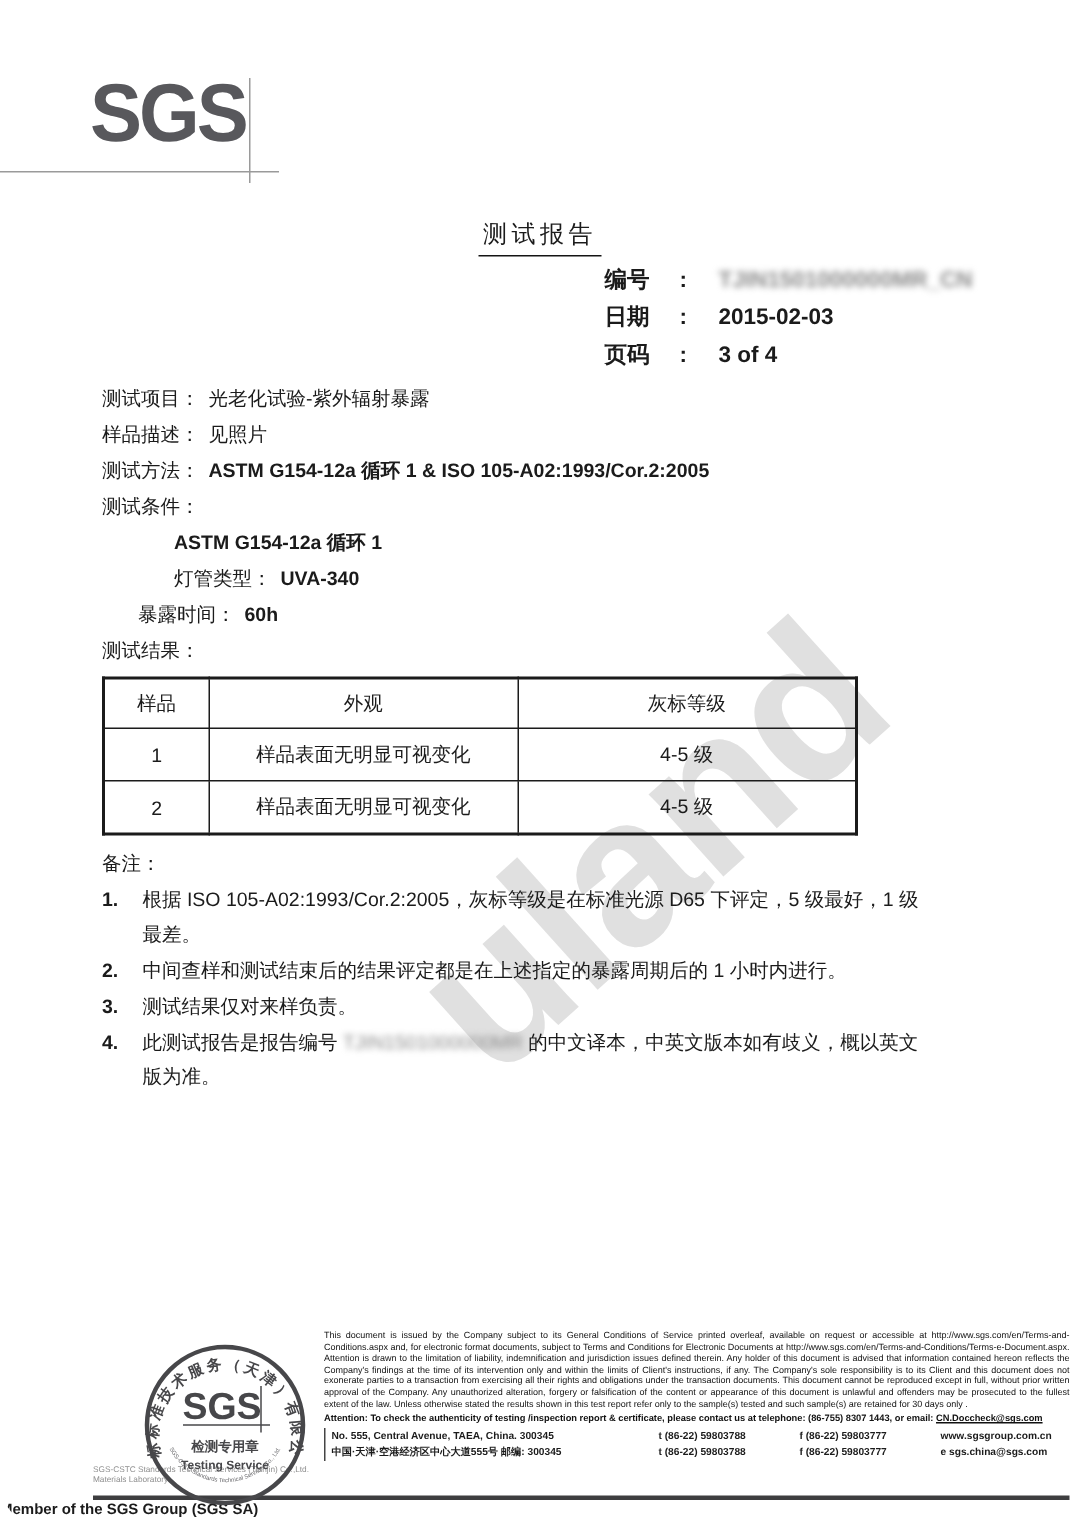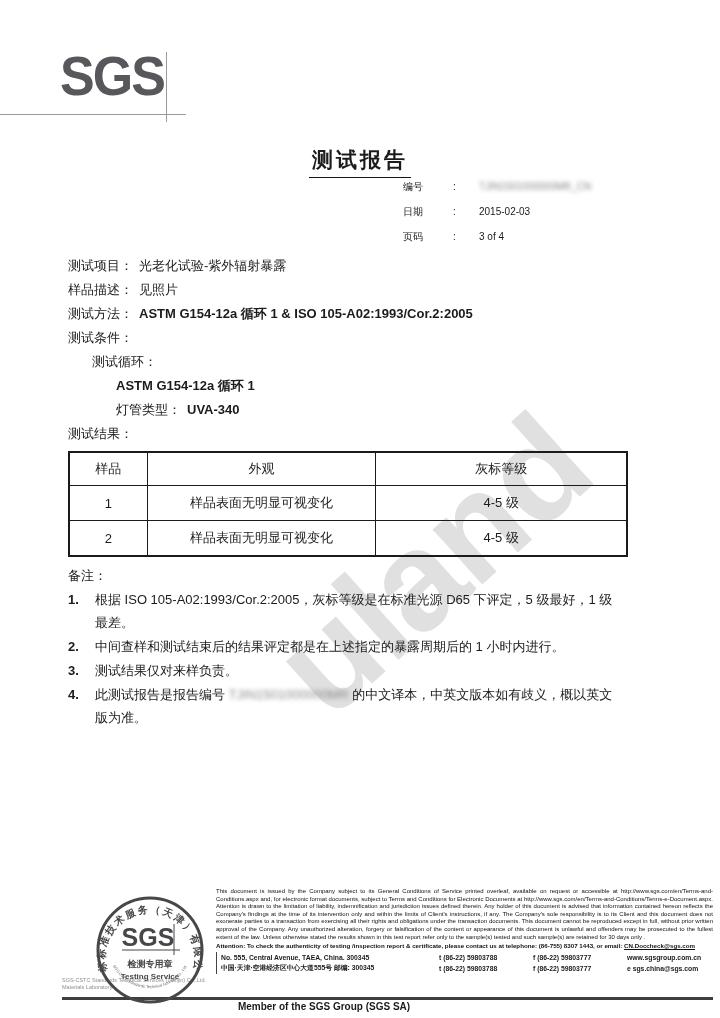--- a/index.html
+++ b/index.html
@@ -10,37 +10,37 @@
   .logo-text{position:absolute;left:60px;top:6px;font-size:52px;font-weight:bold;
              color:#58585c;letter-spacing:-2px;transform:scaleY(1.05);}
   .logo-hline{position:absolute;left:0;top:74px;width:186px;height:1px;background:#9a9a9a;}
   .logo-vline{position:absolute;left:166px;top:12px;width:1px;height:70px;background:#9a9a9a;}
   
   .watermark{position:absolute;left:432px;top:565px;transform:translate(-50%,-50%) rotate(-42deg);
              font-size:140px;font-weight:bold;color:#c7c7c7;opacity:.55;z-index:0;
              letter-spacing:-2px;white-space:nowrap;}
   
   .title{position:absolute;left:0;top:146px;width:720px;text-align:center;z-index:1;}
-  .title span{display:inline-block;font-size:21px;font-weight:700;letter-spacing:3px;
+  .title span{display:inline-block;font-size:16px;font-weight:400;letter-spacing:3px;
               border-bottom:1.5px solid #141414;padding:0 3px 3px;}
-  .meta{position:absolute;left:403px;top:174px;width:300px;z-index:1;font-size:10px;font-weight:400;}
+  .meta{position:absolute;left:403px;top:174px;width:300px;z-index:1;font-size:15px;font-weight:700;}
   .meta-row{display:flex;height:25px;align-items:center;}
   .m-label{width:50px;}
   .m-colon{width:26px;}
   .m-value{flex:1;}
   .redacted{filter:blur(2.2px);color:#8a8a8a;}
   
   .body-flow{position:absolute;left:68px;top:254px;width:554px;z-index:1;font-size:13px;}
   .line{line-height:24px;white-space:nowrap;}
   .ind1{padding-left:24px;}
   .ind2{padding-left:48px;}
   .lbl{margin-right:6px;}
   .val-b{font-weight:bold;}
   
-  table.results{border-collapse:collapse;width:560px;margin-top:5px;border:2px solid #1b1b1b;}
+  table.results{border-collapse:collapse;width:504px;margin-top:5px;border:2px solid #1b1b1b;}
   table.results th,table.results td{border:1px solid #1b1b1b;text-align:center;
         font-size:13px;font-weight:normal;}
   table.results th{height:30px;}
   table.results td{height:32px;}
   td.num{font-weight:bold;}
   
   .notes{margin-top:7px;}
   .notes-label{line-height:23px;}
   .note-item{position:relative;padding-left:27px;line-height:23px;margin-top:1px;}
   .note-no{position:absolute;left:0;top:0;font-weight:bold;}
@@ -49,21 +49,21 @@
   .legal{font-size:6px;line-height:7.6px;text-align:justify;color:#111;}
   .attention{font-size:6.2px;line-height:7.6px;font-weight:bold;margin-top:1px;color:#111;}
   .attention .email{text-decoration:underline;}
   .addr-block{margin-top:2px;border-left:1px solid #444;padding-left:4px;}
   .addr-row{display:flex;height:11px;align-items:center;font-size:6.8px;font-weight:bold;}
   .a-addr{width:218px;}
   .a-tel{width:94px;}
   .a-fax{width:94px;}
   .a-net{flex:1;}
   .thick-rule{position:absolute;left:62px;top:997px;width:651px;height:2.5px;background:#3e3e40;z-index:1;}
-  .member{position:absolute;left:0;right:72px;top:1001px;text-align:center;
+  .member{position:absolute;left:0;right:72px;top:1001px;text-align:left;
           font-size:10px;font-weight:bold;z-index:1;}
   .company-lines{position:absolute;left:62px;top:977px;width:170px;z-index:1;
                  font-size:5.5px;line-height:7px;color:#8f8f8f;}
   .stamp{position:absolute;left:88px;top:888px;z-index:2;}
 </style>
 </head>
 <body>
 
 <div class="page">
 
@@ -103,28 +103,28 @@
     </div>
     <div class="line">
       <span class="lbl">样品描述：</span><span>见照片</span>
     </div>
     <div class="line">
       <span class="lbl">测试方法：</span><span class="val-b">ASTM G154-12a 循环 1 &amp; ISO 105-A02:1993/Cor.2:2005</span>
     </div>
     <div class="line">
       <span class="lbl">测试条件：</span>
     </div>
-    <div class="line ind1">
-      <span class="lbl">测试循环：</span>
-    </div>
     <div class="line ind2">
       <span class="val-b">ASTM G154-12a 循环 1</span>
     </div>
     <div class="line ind2">
       <span class="lbl">灯管类型：</span><span class="val-b">UVA-340</span>
+    </div>
+    <div class="line ind1">
+      <span class="lbl">暴露时间：</span><span class="val-b">60h</span>
     </div>
     <div class="line">
       <span class="lbl">测试结果：</span>
     </div>
 
     <table class="results">
       <colgroup>
           <col style="width:14%">
           <col style="width:41%">
           <col style="width:45%">

